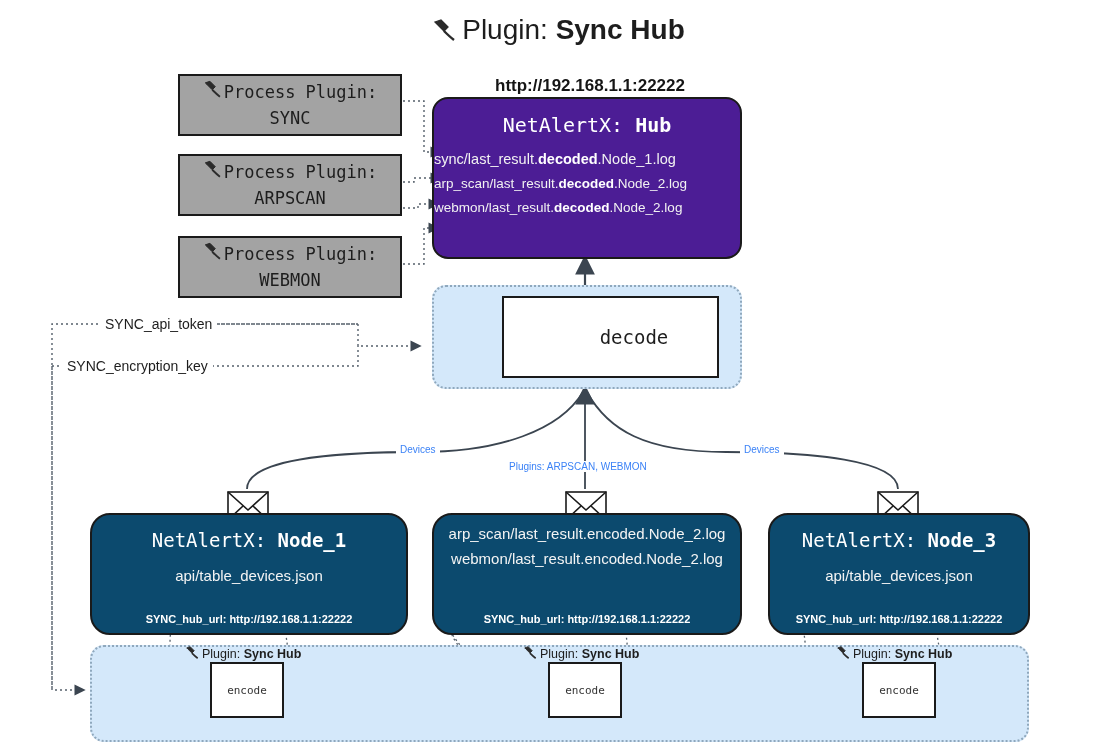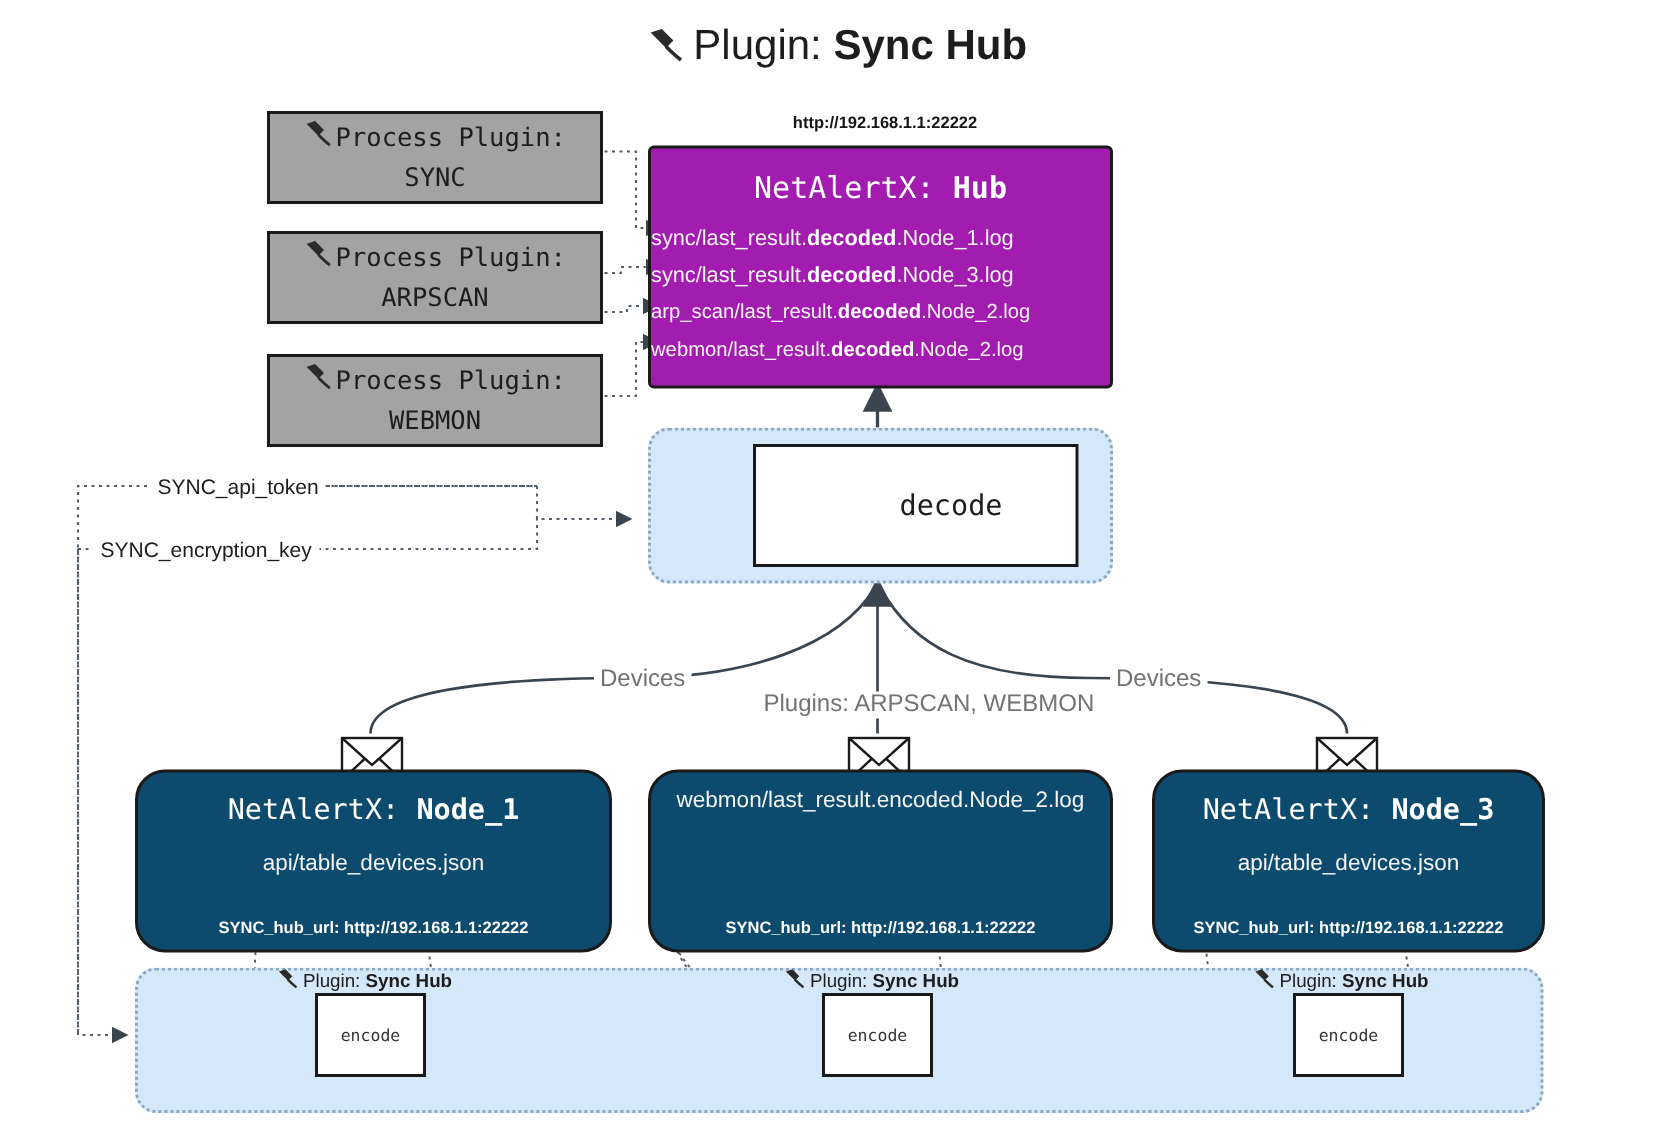--- a/index.html
+++ b/index.html
@@ -16,40 +16,40 @@
 
   
   .procbox{width:220px;height:58px;border:2px solid #1a1a1a;background:#a3a3a3;
            font-family:"DejaVu Sans Mono","Liberation Mono",monospace;
            font-size:17px;line-height:1.45;display:flex;flex-direction:column;
            align-items:center;justify-content:center;text-align:center;}
   .procbox .l1{display:flex;align-items:center;}
   .procbox .l1 .plug{margin-right:1px;}
 
   
-  #huburl{left:450px;top:76px;width:280px;text-align:center;font-size:11px;font-weight:700;color:#151515;}
-  #hub{left:432px;top:97px;width:306px;height:158px;background:#a21caf;border:2px solid #1a1a1a;
-       border-radius:4px;color:#ffffff;}
+  #huburl{left:450px;top:76px;width:280px;text-align:center;font-size:17px;font-weight:700;color:#151515;}
+  #hub{left:432px;top:97px;width:306px;height:158px;background:#4c1d95;border:2px solid #1a1a1a;
+       border-radius:16px;color:#ffffff;}
   #hub .hubtitle{text-align:center;font-family:"DejaVu Sans Mono","Liberation Mono",monospace;
        font-size:20px;margin-top:14px;}
   #hub .hubtitle b{font-weight:700;}
   #hub .logs{margin-top:10px;}
   #hub .logline{font-size:14.5px;line-height:24.5px;white-space:nowrap;color:#f2f2f2;}
   #hub .logline b{font-weight:700;color:#ffffff;}
   #hub .logline.small{font-size:13.5px;}
 
   
   #decodewrap{left:432px;top:285px;width:306px;height:100px;background:#d4e8fa;
               border:2px dotted #8fa8bd;border-radius:14px;}
   #decodebox{left:502px;top:296px;width:166px;height:78px;background:#ffffff;border:2px solid #1a1a1a;
              display:flex;align-items:center;justify-content:center;
              font-family:"DejaVu Sans Mono","Liberation Mono",monospace;font-size:19px;padding-left:47px;}
 
   
-  .edgelabel{font-size:16px;color:#737373;background:#ffffff;padding:0 4px;white-space:nowrap;}
+  .edgelabel{font-size:10px;color:#3b82f6;background:#ffffff;padding:0 4px;white-space:nowrap;}
 
   
   .node{height:118px;background:#0c4a6e;border:2px solid #1a1a1a;border-radius:20px;color:#ffffff;}
   .node .ntitle{text-align:center;font-family:"DejaVu Sans Mono","Liberation Mono",monospace;
                 font-size:19px;margin-top:14px;}
   .node .ntitle b{font-weight:700;}
   .node .nlines{margin-top:12px;text-align:center;}
   .node .nline{font-size:15px;line-height:25px;color:#f4f4f4;white-space:nowrap;}
   .node .nurl{position:absolute;left:0;bottom:8px;width:100%;text-align:center;
               font-size:11px;font-weight:700;color:#ffffff;}
@@ -193,23 +193,20 @@
 
 <div class="abs" id="hub">
   <div class="hubtitle">
     <span>NetAlertX:</span>
     <b>Hub</b>
   </div>
   <div class="logs">
     <div class="logline">
       <span>sync/last_result.</span><b>decoded</b><span>.Node_1.log</span>
     </div>
-    <div class="logline">
-      <span>sync/last_result.</span><b>decoded</b><span>.Node_3.log</span>
-    </div>
     <div class="logline small">
       <span>arp_scan/last_result.</span><b>decoded</b><span>.Node_2.log</span>
     </div>
     <div class="logline small">
       <span>webmon/last_result.</span><b>decoded</b><span>.Node_2.log</span>
     </div>
   </div>
 </div>
 
 <div class="abs" id="decodewrap"></div>
@@ -228,20 +225,21 @@
     <b>Node_1</b>
   </div>
   <div class="nlines">
     <div class="nline">api/table_devices.json</div>
   </div>
   <div class="nurl">SYNC_hub_url: http://192.168.1.1:22222</div>
 </div>
 
 <div class="abs node" style="left:432px;top:513px;width:306px;">
   <div class="nlines" style="margin-top:6px;">
+    <div class="nline">arp_scan/last_result.encoded.Node_2.log</div>
     <div class="nline">webmon/last_result.encoded.Node_2.log</div>
   </div>
   <div class="nurl">SYNC_hub_url: http://192.168.1.1:22222</div>
 </div>
 
 <div class="abs node" style="left:768px;top:513px;width:258px;">
   <div class="ntitle">
     <span>NetAlertX:</span>
     <b>Node_3</b>
   </div>

